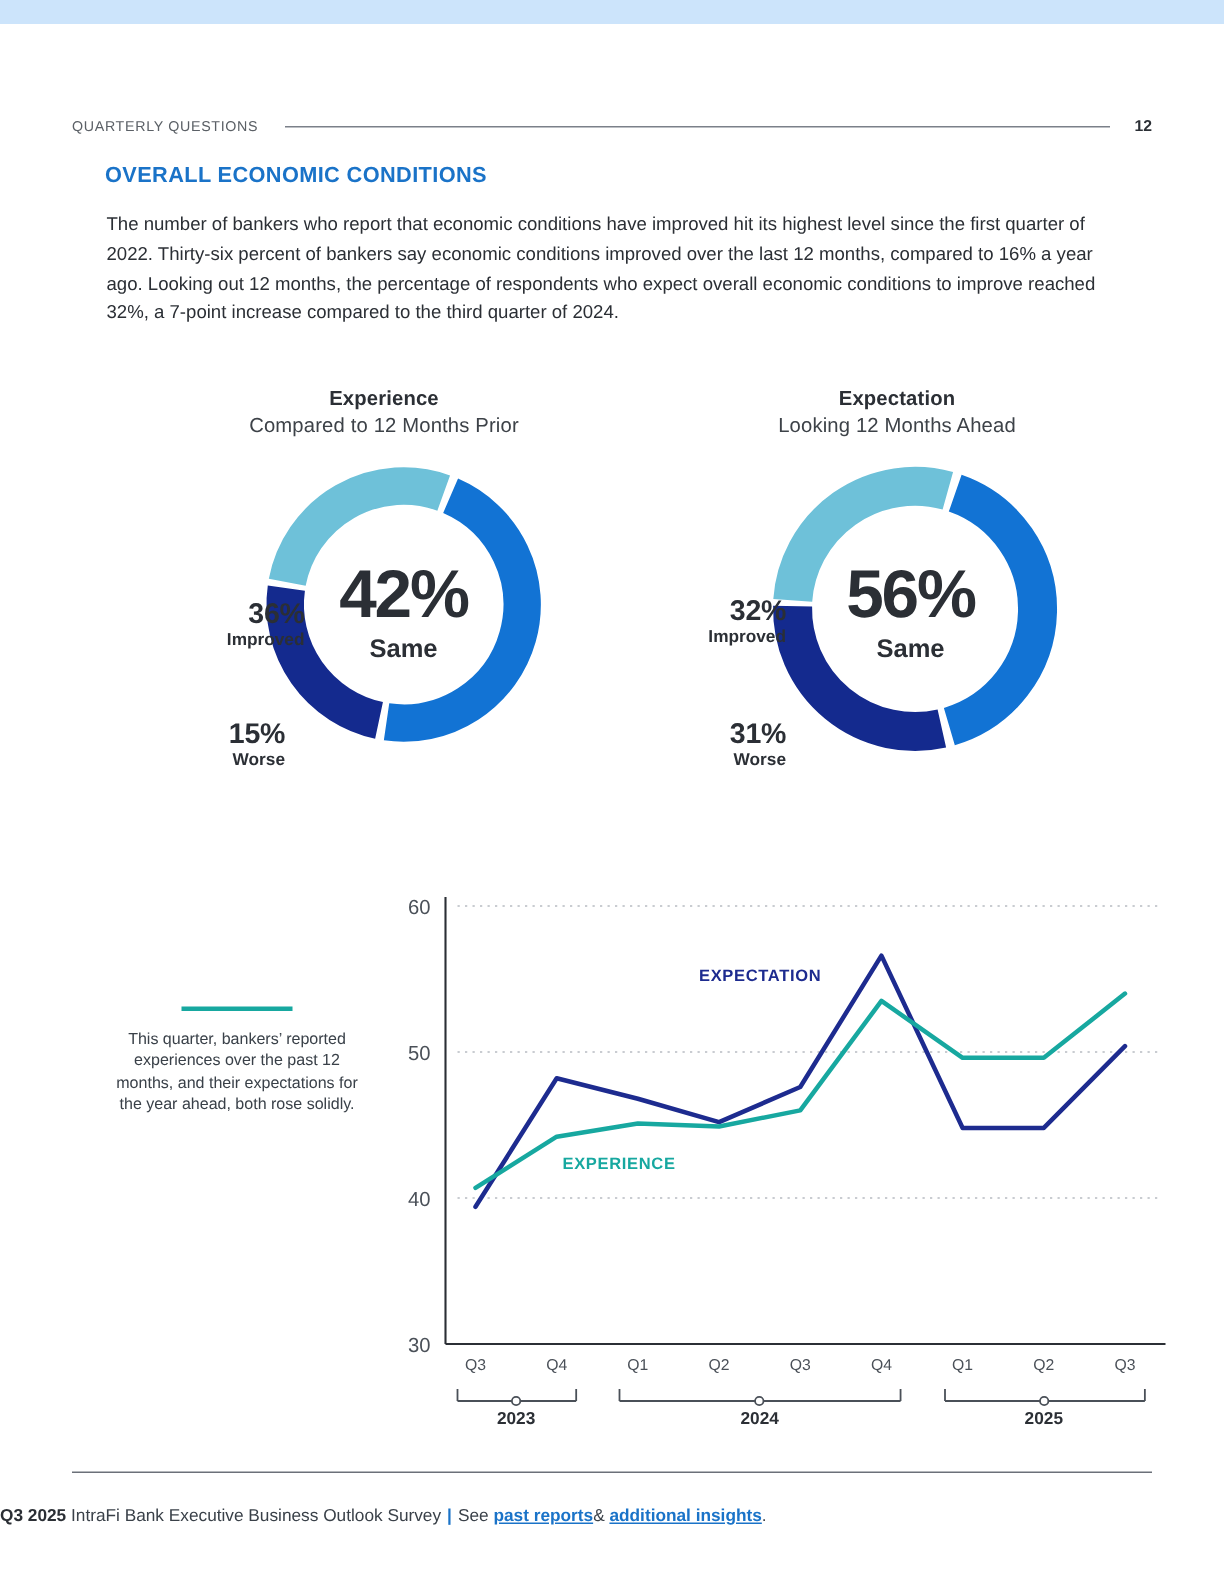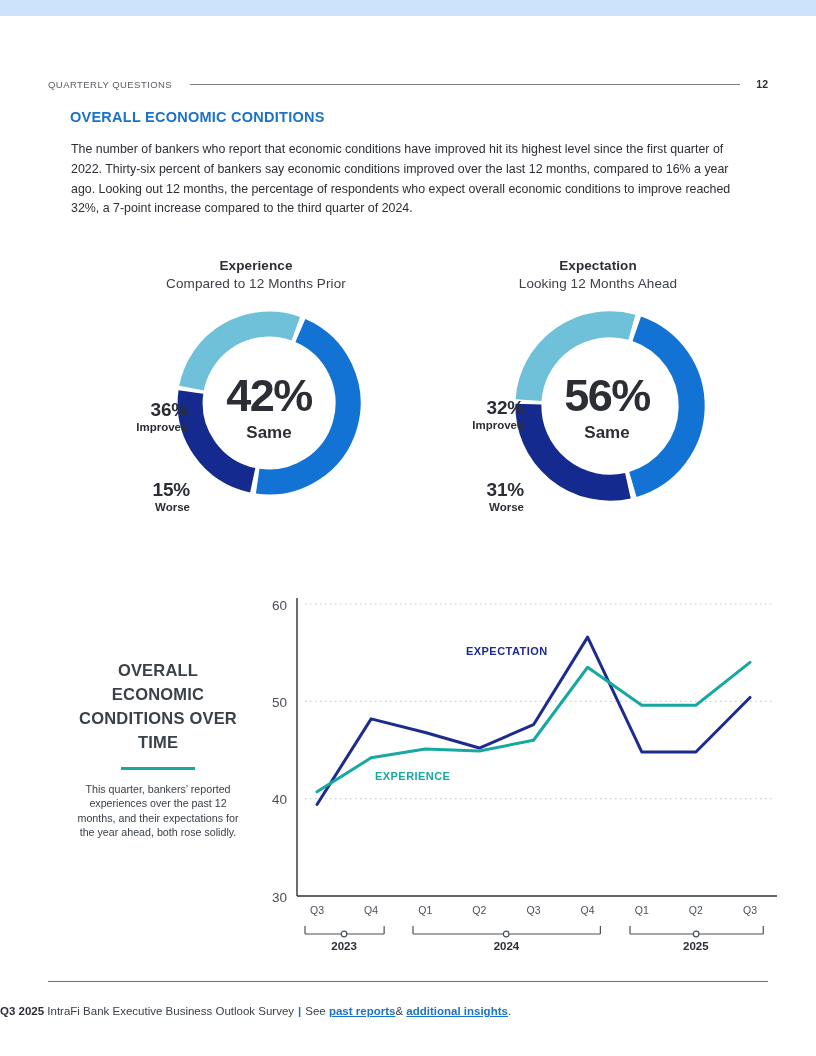--- a/index.html
+++ b/index.html
@@ -124,21 +124,21 @@
     color: #2b2f35;
     line-height: 21px;
     letter-spacing: -0.2px;
   }
   .callout-label {
     font-size: 11.5px;
     font-weight: bold;
     color: #2b2f35;
     line-height: 14px;
   }
-  .co-improved-l { left: 16px;  top: 96px;  width: 90px; }
+  .co-improved-l { left: 31px;  top: 96px;  width: 90px; }
   .co-worse-l    { left: 18px;  top: 176px; width: 90px; }
   .co-improved-r { left: 10px;  top: 94px;  width: 90px; }
   .co-worse-r    { left: 10px;  top: 176px; width: 90px; }
 
   
   .chart-area {
     position: absolute;
     left: 0; top: 580px;
     width: 816px; height: 390px;
   }
@@ -293,21 +293,20 @@
 
     <div class="donut-callout co-worse-r">
       <div class="callout-value">31%</div>
       <div class="callout-label">Worse</div>
     </div>
   </div>
 </div>
 
 <div class="chart-area">
   <div class="chart-sidebar">
-    <div class="chart-sidebar-title">OVERALL ECONOMIC CONDITIONS OVER TIME</div>
     <div class="chart-sidebar-divider"></div>
     <div class="chart-sidebar-caption">This quarter, bankers’ reported experiences over the past 12 months, and their expectations for the year ahead, both rose solidly.</div>
   </div>
   <svg class="plot" id="plot-svg" width="540" height="390">
       <line x1="50" x2="520" y1="218.66666666666666" y2="218.66666666666666" stroke="#c9ccd1" stroke-width="1.2" stroke-dasharray="1.5 3.5"></line>
       <line x1="50" x2="520" y1="121.33333333333333" y2="121.33333333333333" stroke="#c9ccd1" stroke-width="1.2" stroke-dasharray="1.5 3.5"></line>
       <line x1="50" x2="520" y1="24" y2="24" stroke="#c9ccd1" stroke-width="1.2" stroke-dasharray="1.5 3.5"></line>
       <text x="32" y="321.5" text-anchor="end" font-family="&quot;Liberation Sans&quot;, sans-serif" font-size="13.5" fill="#4a5058">30</text>
       <text x="32" y="224.16666666666666" text-anchor="end" font-family="&quot;Liberation Sans&quot;, sans-serif" font-size="13.5" fill="#4a5058">40</text>
       <text x="32" y="126.83333333333333" text-anchor="end" font-family="&quot;Liberation Sans&quot;, sans-serif" font-size="13.5" fill="#4a5058">50</text>

